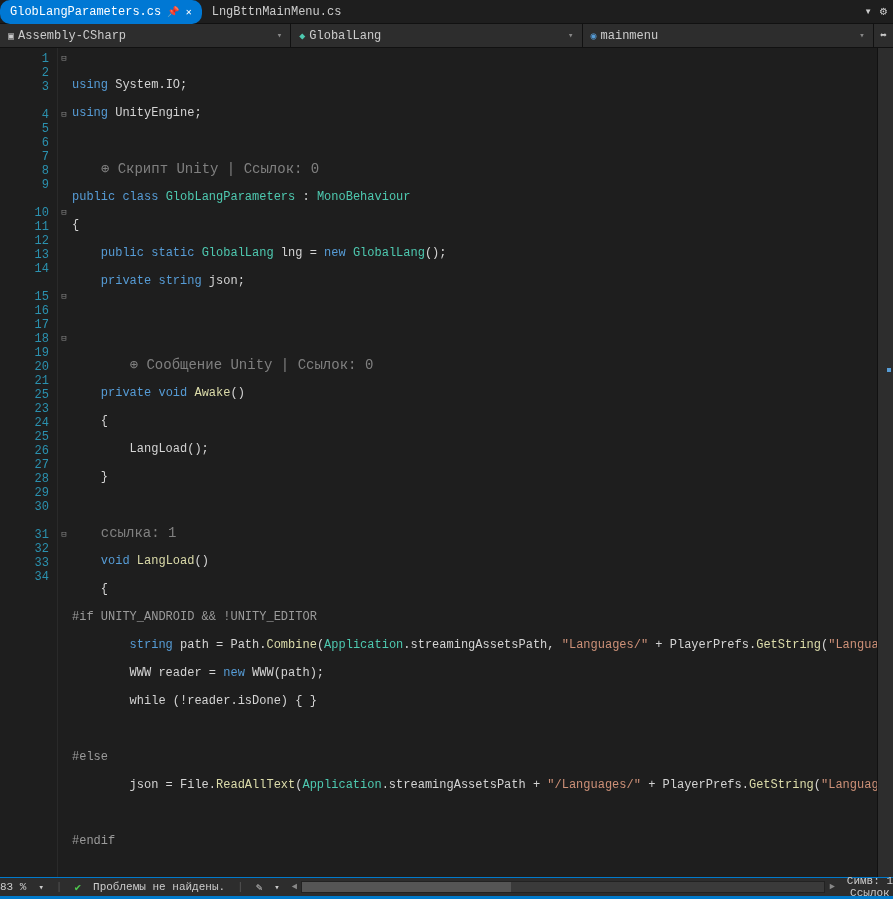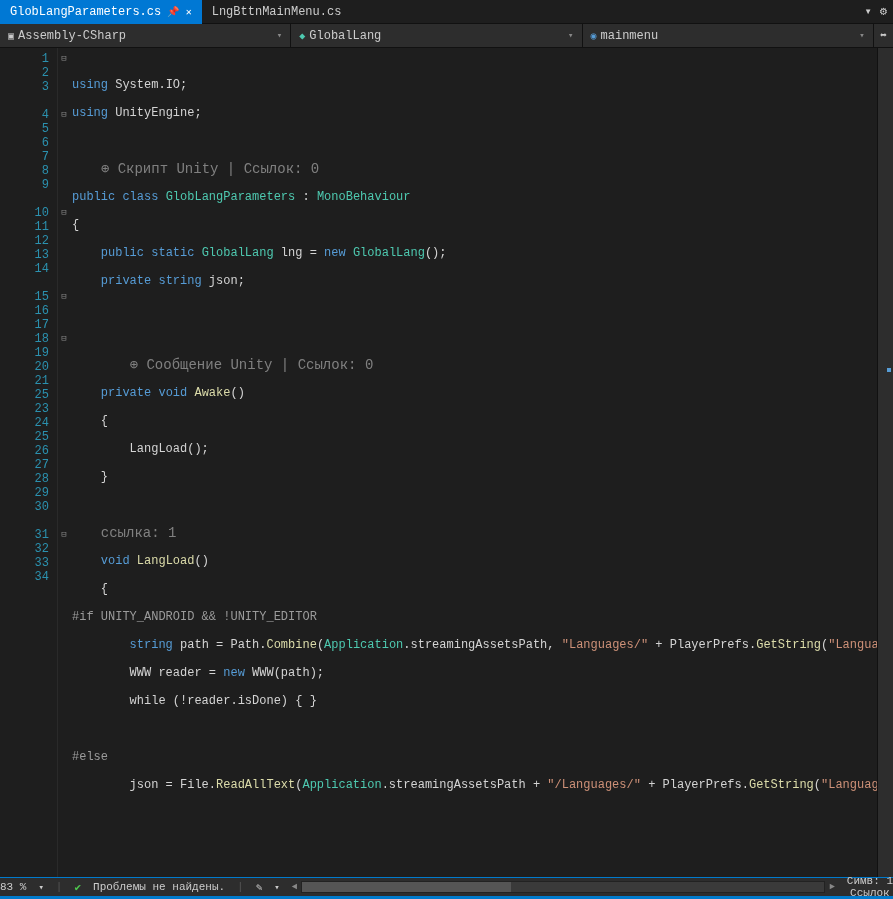--- a/index.html
+++ b/index.html
@@ -27,20 +27,21 @@
   display: flex;
   align-items: center;
   gap: 6px;
   cursor: pointer;
   color: #ccc;
   font-size: 12px;
 }
 .tab.active {
   background: #0078d4;
   color: #fff;
+  border-radius: 10px;
 }
 .tab .pin, .tab .close {
   font-size: 10px;
 }
 .tab-bar .right-icons {
   margin-left: auto;
   display: flex;
   gap: 8px;
   padding-right: 6px;
   color: #ccc;
@@ -306,20 +307,21 @@
 <span class="line">    <span class="kw">void</span> <span class="mth">LangLoad</span><span>()</span></span>
 <span class="line">    <span>{</span></span>
 <span class="line"><span class="prep">#if UNITY_ANDROID &amp;&amp; !UNITY_EDITOR</span></span>
 <span class="line">        <span class="kw">string</span><span> path = Path.</span><span class="mth">Combine</span><span>(</span><span class="cls">Application</span><span>.streamingAssetsPath, </span><span class="str">"Languages/"</span><span> + PlayerPrefs.</span><span class="mth">GetString</span><span>(</span><span class="str">"Language"</span></span>
 <span class="line">        <span>WWW reader = </span><span class="kw">new</span><span> WWW(path);</span></span>
 <span class="line">        <span>while (!reader.isDone) { }</span></span>
 <span class="line"></span>
 <span class="line"><span class="prep">#else</span></span>
 <span class="line">        <span>json = File.</span><span class="mth">ReadAllText</span><span>(</span><span class="cls">Application</span><span>.streamingAssetsPath + </span><span class="str">"/Languages/"</span><span> + PlayerPrefs.</span><span class="mth">GetString</span><span>(</span><span class="str">"Language"</span></span>
 <span class="line"></span>
+<span class="line"><span class="prep">#endif</span></span>
 
 
 
 
 
 
 
 
 
   </div>

